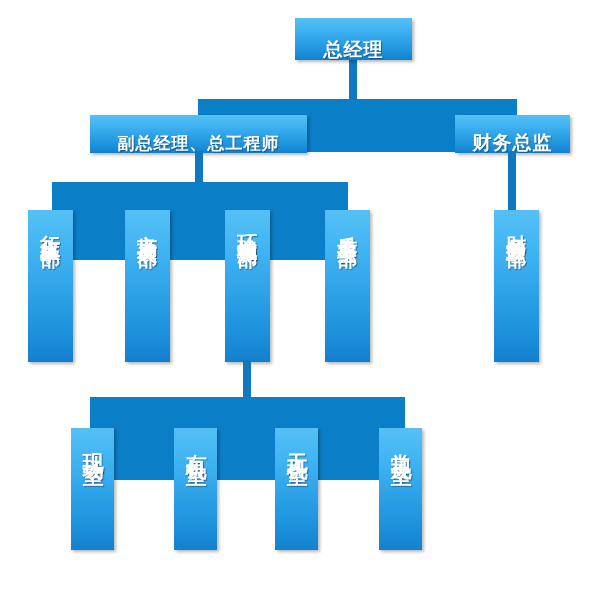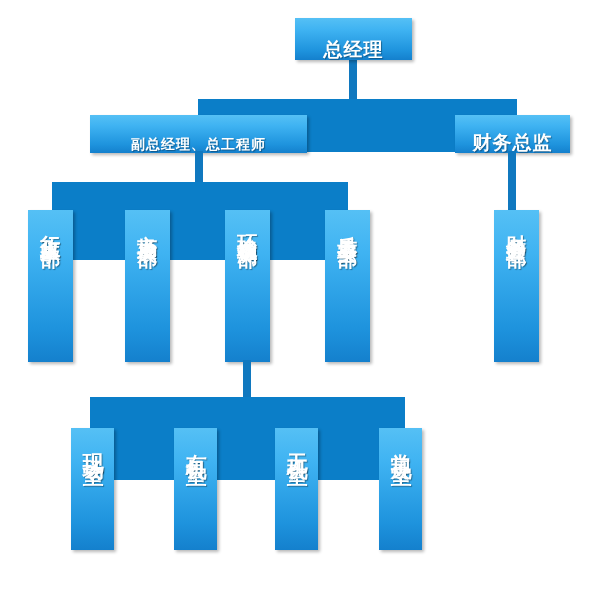--- a/index.html
+++ b/index.html
@@ -45,21 +45,21 @@
     white-space: pre;
   }
 
   
   .node.horizontal .node-label {
     font-size: 19px;
     font-weight: bold;
     writing-mode: horizontal-tb;
   }
   .node.horizontal.wide .node-label {
-    font-size: 14px;
+    font-size: 17px;
   }
 
   
   .node.vertical {
     align-items: flex-start;
     padding-top: 9px;
   }
   .node.vertical .node-label {
     writing-mode: vertical-rl;
     text-orientation: upright;

